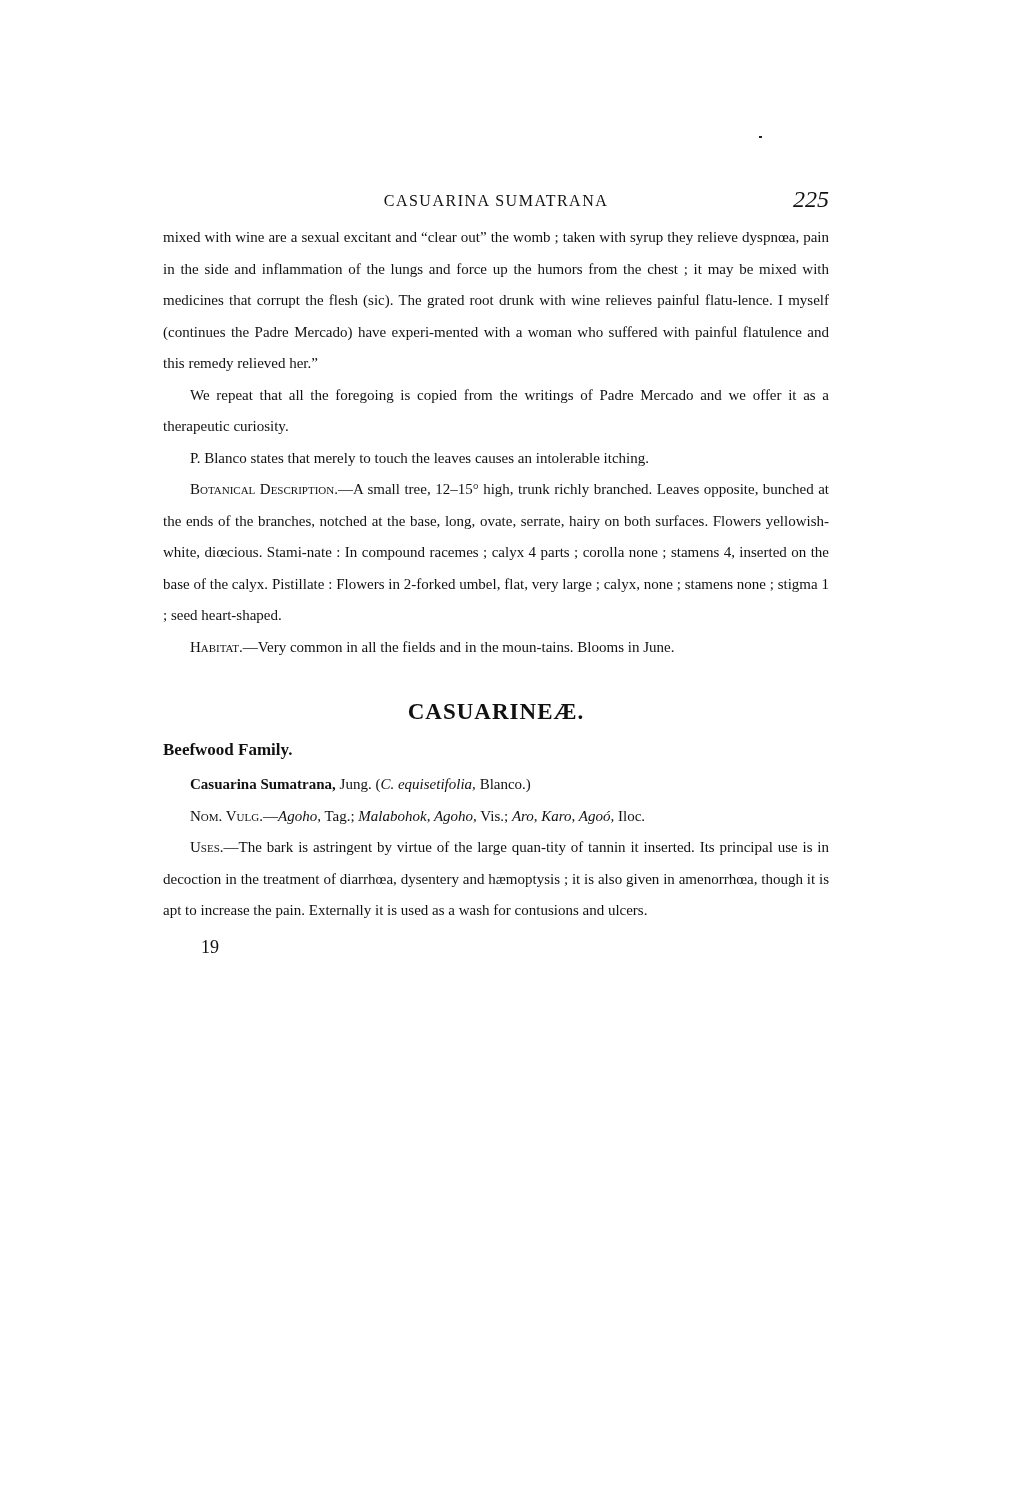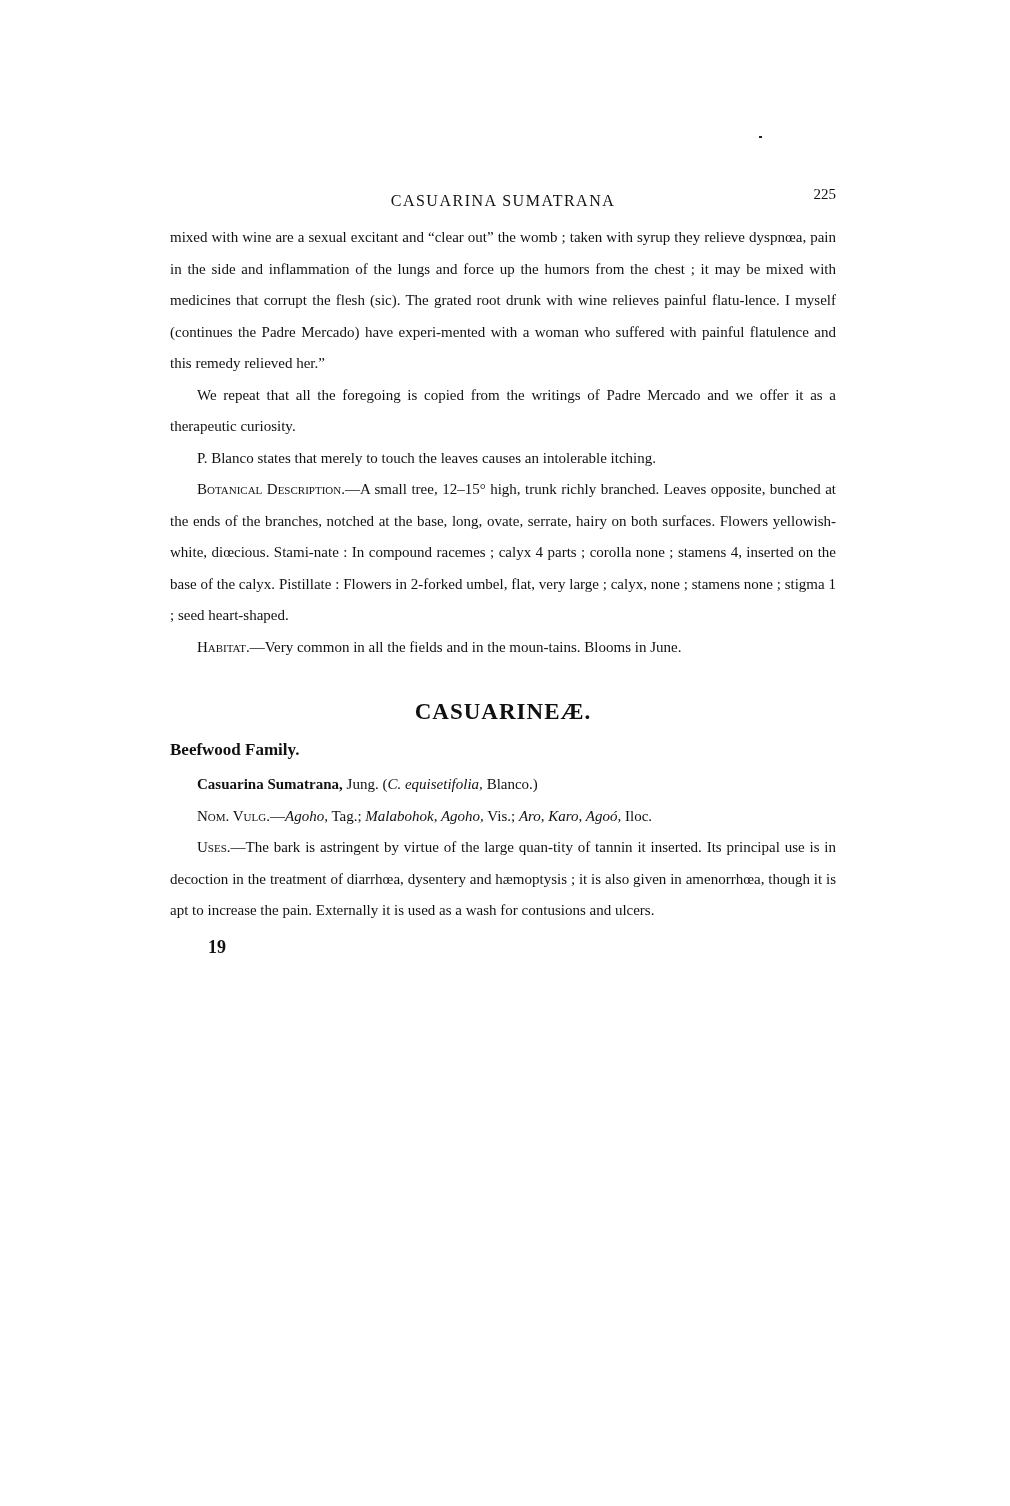--- a/index.html
+++ b/index.html
@@ -1,30 +1,30 @@
 <!DOCTYPE html>
 <html><head>
 <meta charset="utf-8">
 <style>
   html, body { margin: 0; padding: 0; background: #ffffff; }
   body { width: 1010px; height: 1506px; position: relative; overflow: hidden;
          font-family: "Liberation Serif", "DejaVu Serif", serif; color: #111; }
-  .page { position: absolute; left: 170px; top: 188px; width: 666px; }
+  .page { position: absolute; left: 163px; top: 188px; width: 666px; }
   .running-head { position: relative; height: 34px; font-size: 16px; letter-spacing: 1.5px; }
   .running-head .title { position: absolute; left: 0; right: 0; text-align: center; top: 4px; }
-  .running-head .num { position: absolute; right: 0; top: -2px; font-size: 15px; letter-spacing: 0; }
+  .running-head .num { position: absolute; right: 0; top: -2px; font-size: 24px; letter-spacing: 0; font-style: italic; }
   p { margin: 0; font-size: 15px; line-height: 31.5px; text-align: justify; }
   p.indent { text-indent: 27px; }
   .sc { font-variant: small-caps; font-family: Liberation Serif, serif; }
   .section-head { text-align: center; font-weight: bold; font-size: 23px; letter-spacing: 1px;
                   margin-top: 34px; line-height: 30px; }
   .family { text-align: left; font-weight: bold; font-size: 17px; margin-top: 10px; line-height: 26px; }
   .species { margin-top: 6px; }
   .species .bold { font-weight: bold; }
-  .sig { font-size: 18px; font-weight: bold; padding-left: 38px; margin-top: 6px; line-height: 28px; }
+  .sig { font-size: 18px; font-weight: normal; padding-left: 38px; margin-top: 6px; line-height: 28px; }
   .speck { position: absolute; left: 759px; top: 136px; width: 3px; height: 2px; background: #222; }
 </style>
 </head>
 <body>
 
 <div class="speck"></div>
 
 <div class="page">
   <div class="running-head">
     <span class="title">CASUARINA SUMATRANA</span>

